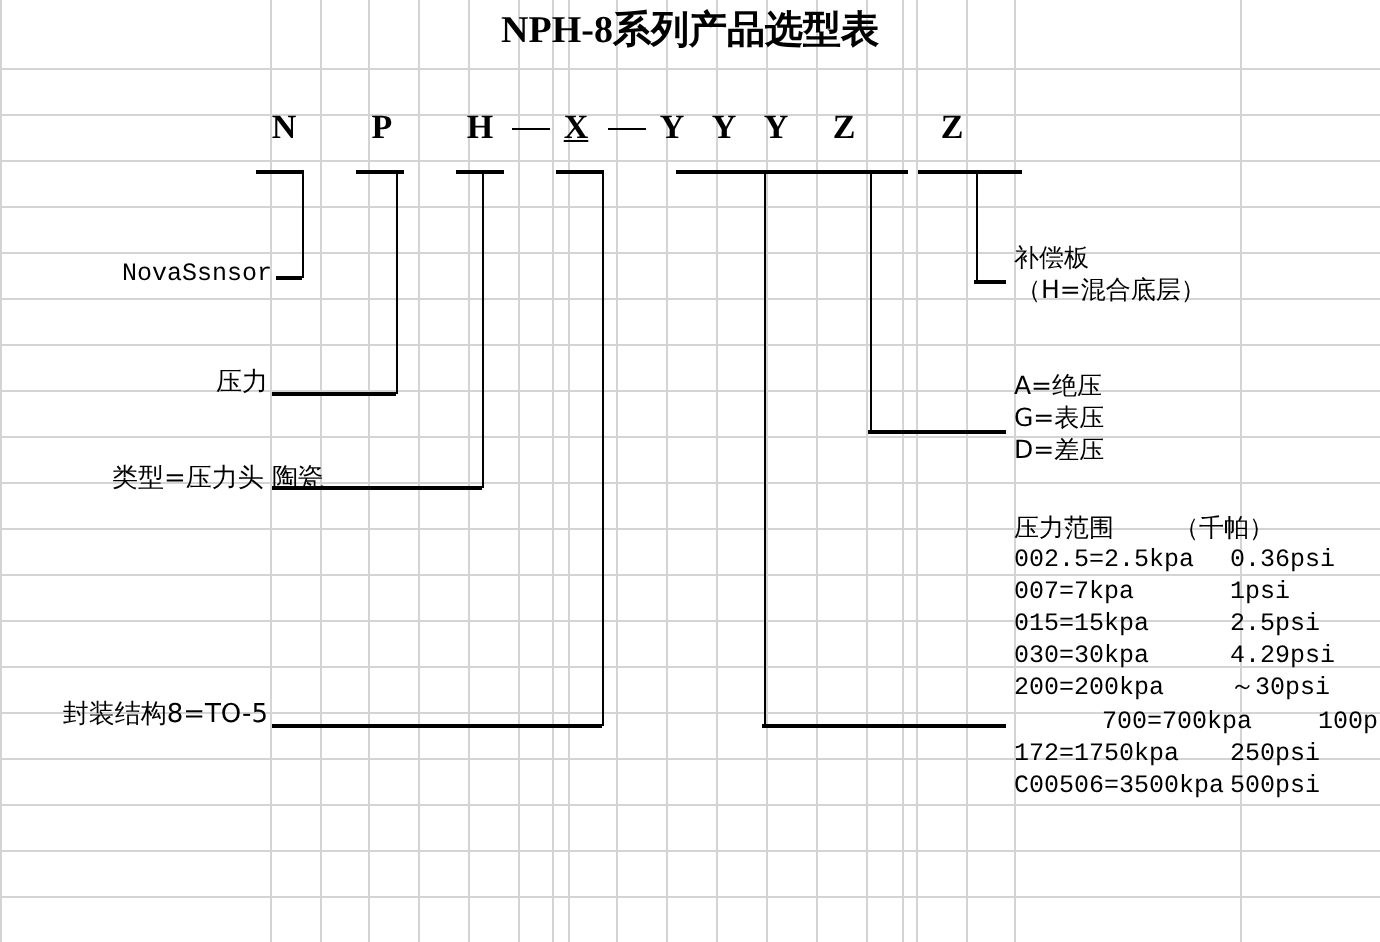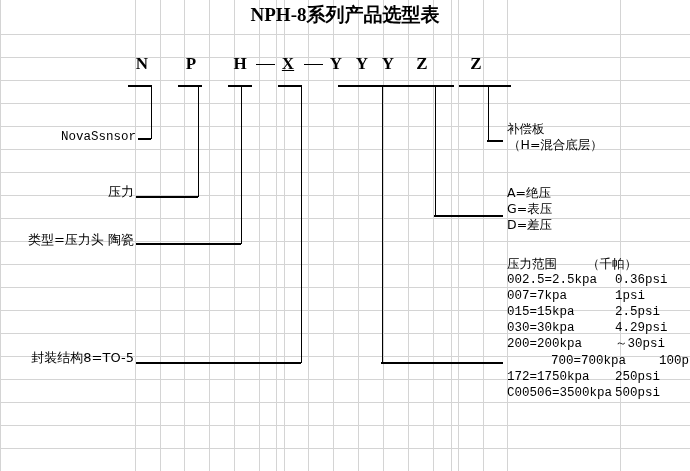--- a/index.html
+++ b/index.html
@@ -139,21 +139,21 @@
   <div class="ln hz" style="left:396px;top:85px;width:58px;"></div>
   <div class="ln vt" style="left:434.5px;top:85px;height:131px;"></div>
   <div class="ln hz" style="left:434px;top:215px;width:69px;"></div>
 
   <div class="ln hz" style="left:459px;top:85px;width:52px;"></div>
   <div class="ln vt" style="left:487.5px;top:85px;height:56px;"></div>
   <div class="ln hz" style="left:487px;top:140px;width:16px;"></div>
 
   <div class="lbl r" style="left:0px;top:130px;width:136px;">NovaSsnsor</div>
   <div class="lbl r cjk" style="left:0px;top:185px;width:134px;font-size:13px;">压力</div>
-  <div class="lbl r cjk" style="left:0px;top:233px;width:134px;font-size:13px;">类型=压力头 陶瓷</div>
+  <div class="lbl r cjk" style="left:0px;top:233px;width:134px;font-size:13px;padding-left:28px;">类型=压力头 陶瓷</div>
   <div class="lbl r cjk" style="left:0px;top:351px;width:134px;font-size:13px;">封装结构8=TO-5</div>
 
   <div class="blk" style="left:507px;top:121px;">
     <div class="row cjk">补偿板</div>
     <div class="row cjk" style="padding-left:1px;">（H=混合底层）</div>
   </div>
 
   <div class="blk" style="left:507px;top:185px;">
     <div class="row cjk">A=绝压</div>
     <div class="row cjk">G=表压</div>

